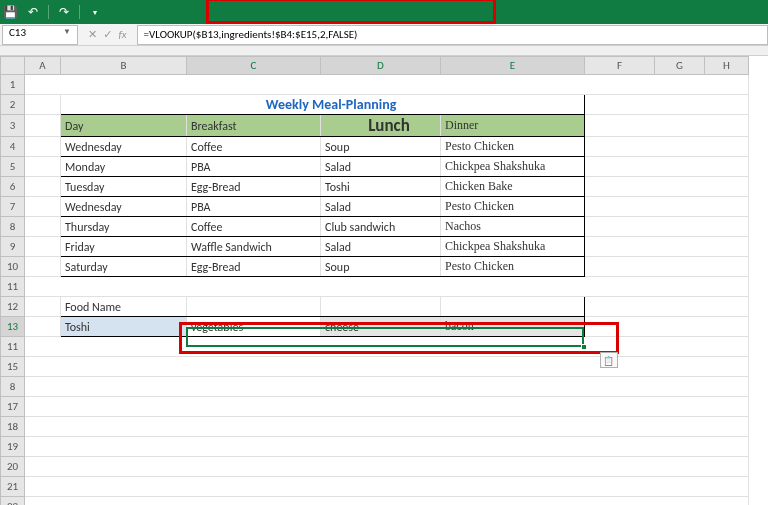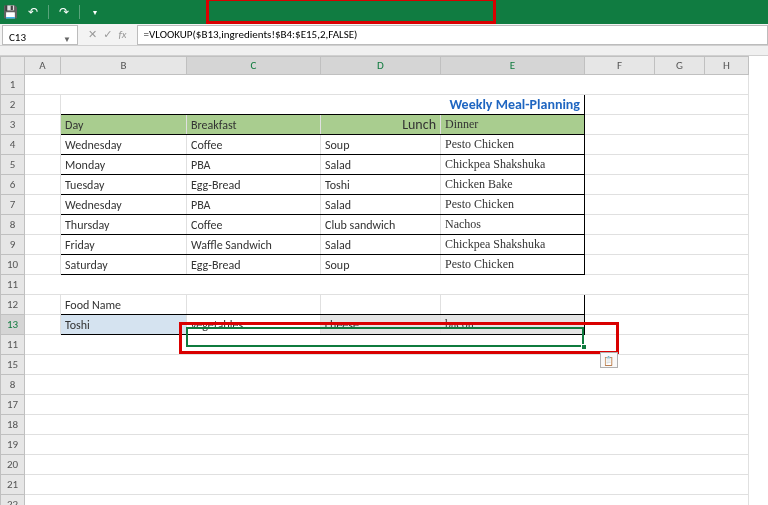--- a/index.html
+++ b/index.html
@@ -3,21 +3,21 @@
 <meta charset="utf-8">
 <style>
   * { box-sizing: border-box; margin: 0; padding: 0; }
   body { font-family: Calibri, Arial, sans-serif; font-size: 11px; background: #fff; width: 768px; height: 505px; overflow: hidden; }
   
   .titlebar { height: 24px; background: #107c41; display: flex; align-items: center; padding: 0 4px; gap: 8px; }
   .titlebar .ico { width: 14px; height: 14px; display: flex; align-items: center; justify-content: center; color: #fff; font-size: 12px; }
   .titlebar .sep { width: 1px; height: 14px; background: rgba(255,255,255,0.3); }
   
   .formularow { height: 22px; display: flex; align-items: center; border-bottom: 1px solid #d0d0d0; background: #f3f3f3; }
-  .namebox { width: 76px; height: 20px; background: #fff; border: 1px solid #bcbcbc; font-size: 11px; padding: 0 6px; display: flex; align-items: flex-end; justify-content: space-between; margin-left: 2px; }
+  .namebox { width: 76px; height: 20px; background: #fff; border: 1px solid #bcbcbc; font-size: 11px; padding: 0 6px; display: flex; align-items: flex-start; justify-content: space-between; margin-left: 2px; }
   .namebox .dd { font-size: 8px; color: #666; }
   .fxbtns { display: flex; align-items: center; gap: 6px; padding: 0 10px; color: #999; font-size: 11px; }
   .fxwrap { flex: 1; display: flex; align-items: center; position: relative; height: 14px; }
   .fxbox { flex: 1; height: 20px; background: #fff; border: 1px solid #bcbcbc; font-size: 11px; padding: 0 6px; display: flex; align-items: center; position: relative; }
   .fxhl { position: absolute; left: 206px; top: -2px; width: 290px; height: 26px; border: 3px solid #d90000; pointer-events: none; z-index: 5; }
   
   .ghost-ruler { height: 10px; background: #f0f0f0; border-bottom: 1px solid #d0d0d0; }
   
   .gridwrap { position: relative; }
   table.grid { border-collapse: collapse; table-layout: fixed; }
@@ -25,21 +25,21 @@
   .colhdr th.sel { background: #d5d5d5; color: #0f7b3e; }
   .rowhdr { background: #e6e6e6; border: 1px solid #c0c0c0; font-weight: 400; color: #555; text-align: center; width: 24px; height: 20px; font-size: 11px; }
   .rowhdr.sel { background: #d5d5d5; color: #0f7b3e; }
   td.cell { border: 1px solid #e0e0e0; height: 20px; padding: 0 4px; font-size: 12px; color: #333; background: #fff; vertical-align: middle; overflow: hidden; white-space: nowrap; }
   
   td.blackborder-t { border-top: 1px solid #000; }
   td.blackborder-b { border-bottom: 1px solid #000; }
   td.blackborder-l { border-left: 1px solid #000; }
   td.blackborder-r { border-right: 1px solid #000; font-family: Liberation Serif, serif; }
   td.headgreen { background: #a9cd8f; }
-  td.centered { text-align: right; padding-left: 21px; }
+  td.centered { text-align: center; padding-left: 21px; }
   .titlecell { color: #1f66c1; font-weight: 700; font-size: 14px; }
   td.selrange { background: #e5e5e5; }
   
   .redbox2 { position: absolute; border: 3px solid #d90000; pointer-events: none; }
   .selrect { position: absolute; border: 2px solid #0f7b3e; pointer-events: none; }
   .fillhandle { position: absolute; width: 6px; height: 6px; background: #0f7b3e; border: 1px solid #fff; }
   .pasteicon { position: absolute; width: 18px; height: 16px; border: 1px solid #b0b0b0; background: #f9f9f9; font-size: 9px; display:flex; align-items:center; justify-content:center; color:#555; }
   
   .corner { background: #e6e6e6; border: 1px solid #c0c0c0; }
 </style>
@@ -108,21 +108,21 @@
     <td class="rowhdr">2</td>
     <td class="cell"></td>
     <td class="cell centered blackborder-t blackborder-l blackborder-b" colspan="4" style="border-right:1px solid #000;"><span class="titlecell">Weekly Meal-Planning</span></td>
     <td class="cell" colspan="3"></td>
   </tr>
   <tr>
     <td class="rowhdr">3</td>
     <td class="cell"></td>
     <td class="cell headgreen blackborder-l blackborder-b">Day</td>
     <td class="cell headgreen blackborder-l blackborder-b">Breakfast</td>
-    <td class="cell headgreen blackborder-l blackborder-b centered" style="font-size:14px;">Lunch</td>
+    <td class="cell headgreen blackborder-l blackborder-b centered" style="font-size:17px;font-weight:bold;">Lunch</td>
     <td class="cell headgreen blackborder-l blackborder-b blackborder-r">Dinner</td>
     <td class="cell" colspan="3"></td>
   </tr>
   <tr>
           <td class="rowhdr">4</td>
           <td class="cell"></td>
           <td class="cell blackborder-l blackborder-b">Wednesday</td>
           <td class="cell blackborder-l blackborder-b">Coffee</td>
           <td class="cell blackborder-l blackborder-b">Soup</td>
           <td class="cell blackborder-l blackborder-b blackborder-r">Pesto Chicken</td>

